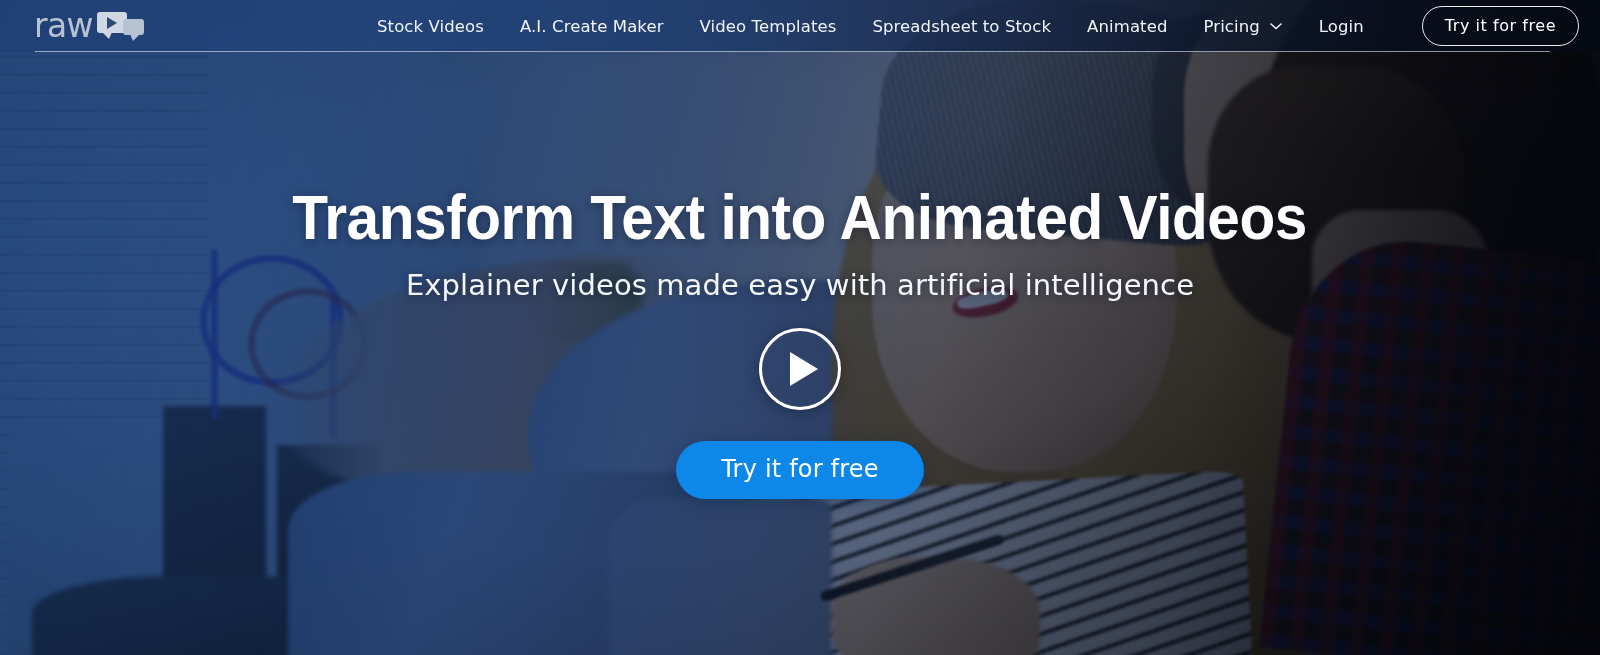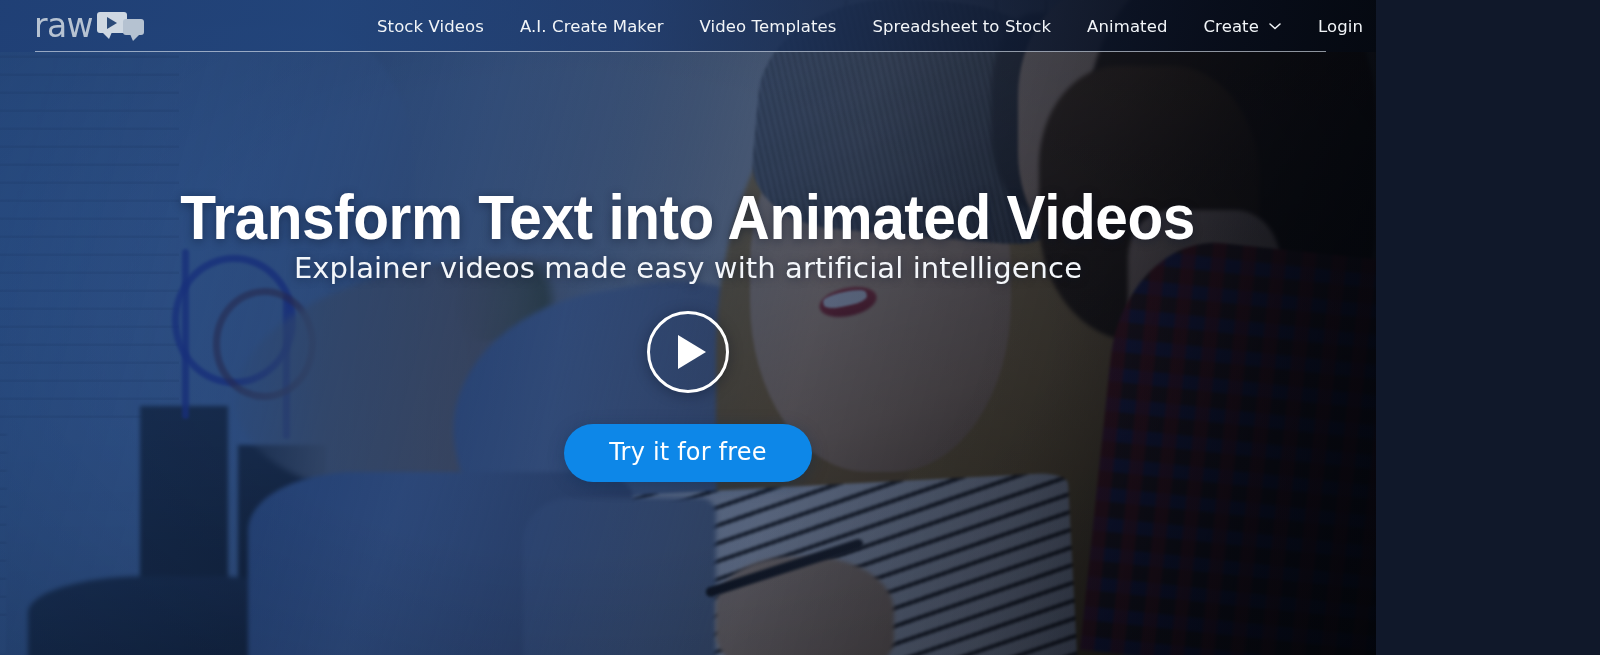--- a/index.html
+++ b/index.html
@@ -6,21 +6,21 @@
   html, body {
     width:1600px; height:655px;
     overflow:hidden;
     background:#10182a;
     font-family:"Liberation Sans", sans-serif;
   }
 
   
   .hero {
     position:relative;
-    width:1376px; height:655px;
+    width:1600px; height:655px;
     overflow:hidden;
     background:#b91c1c;
   }
 
   
   .photo { position:absolute; inset:0; overflow:hidden; }
 
   
   .bg-base{
     position:absolute; inset:0;
@@ -354,20 +354,21 @@
   .hero-title{
     color:#ffffff;
     font-size:63px; line-height:1.04; font-weight:700;
     letter-spacing:-.5px;
     font-family:"Liberation Sans Narrow","Liberation Sans", sans-serif;
     transform:scaleX(.93);
     text-shadow:0 2px 10px rgba(8,18,38,.45);
     white-space:nowrap;
   }
   .hero-sub{
+    margin-top:17px;
     color:#f3f6fa; font-size:29px; font-weight:400; letter-spacing:.1px;
     font-family:"DejaVu Sans", sans-serif;
     text-shadow:0 1px 8px rgba(8,18,38,.5);
     white-space:nowrap;
   }
   .play-btn{
     margin-top:26px;
     width:82px; height:82px; border-radius:50%;
     border:3.6px solid #ffffff;
     display:flex; align-items:center; justify-content:center;
@@ -470,21 +471,21 @@
       </div>
 
       <nav class="nav">
         <a class="nav-link">Stock Videos</a>
         <a class="nav-link">A.I. Create Maker</a>
         <a class="nav-link">Video Templates</a>
         <a class="nav-link">Spreadsheet to Stock</a>
         <a class="nav-link">Animated</a>
 
         <span class="nav-create">
-          <span class="nav-link">Create</span>
+          <span class="nav-link">Pricing</span>
           <span class="chev">
             <svg width="14" height="14" viewBox="0 0 14 14">
               <path d="M2 5 L7 9.6 L12 5" fill="none" stroke="#f2f5f8" stroke-width="1.5" stroke-linecap="round"></path>
             </svg>
           </span>
         </span>
 
         <a class="nav-link">Login</a>
 
         <button class="nav-cta">Try it for free</button>

